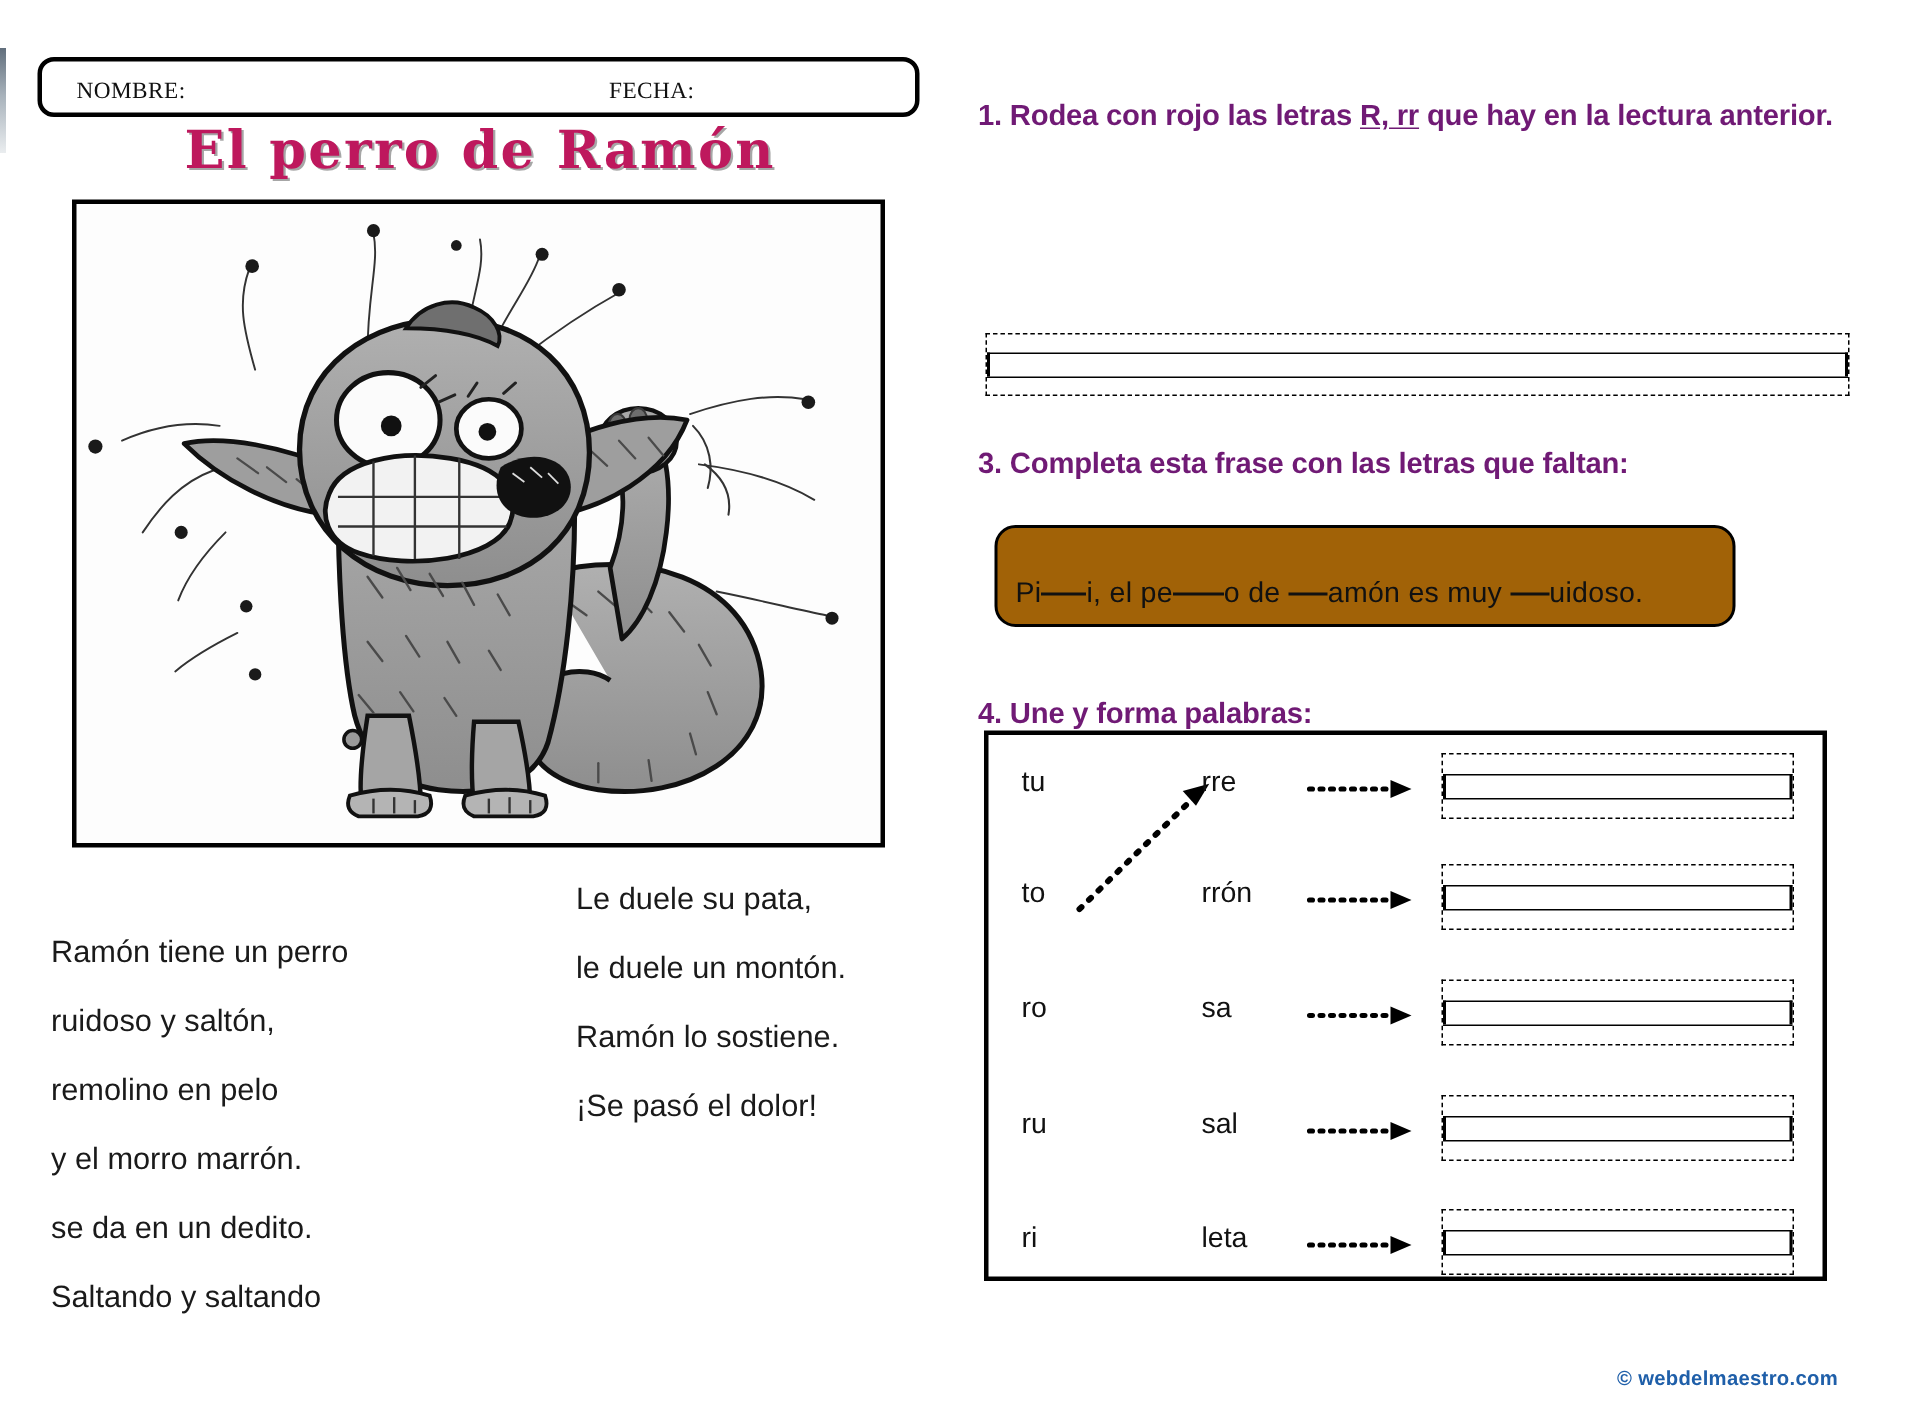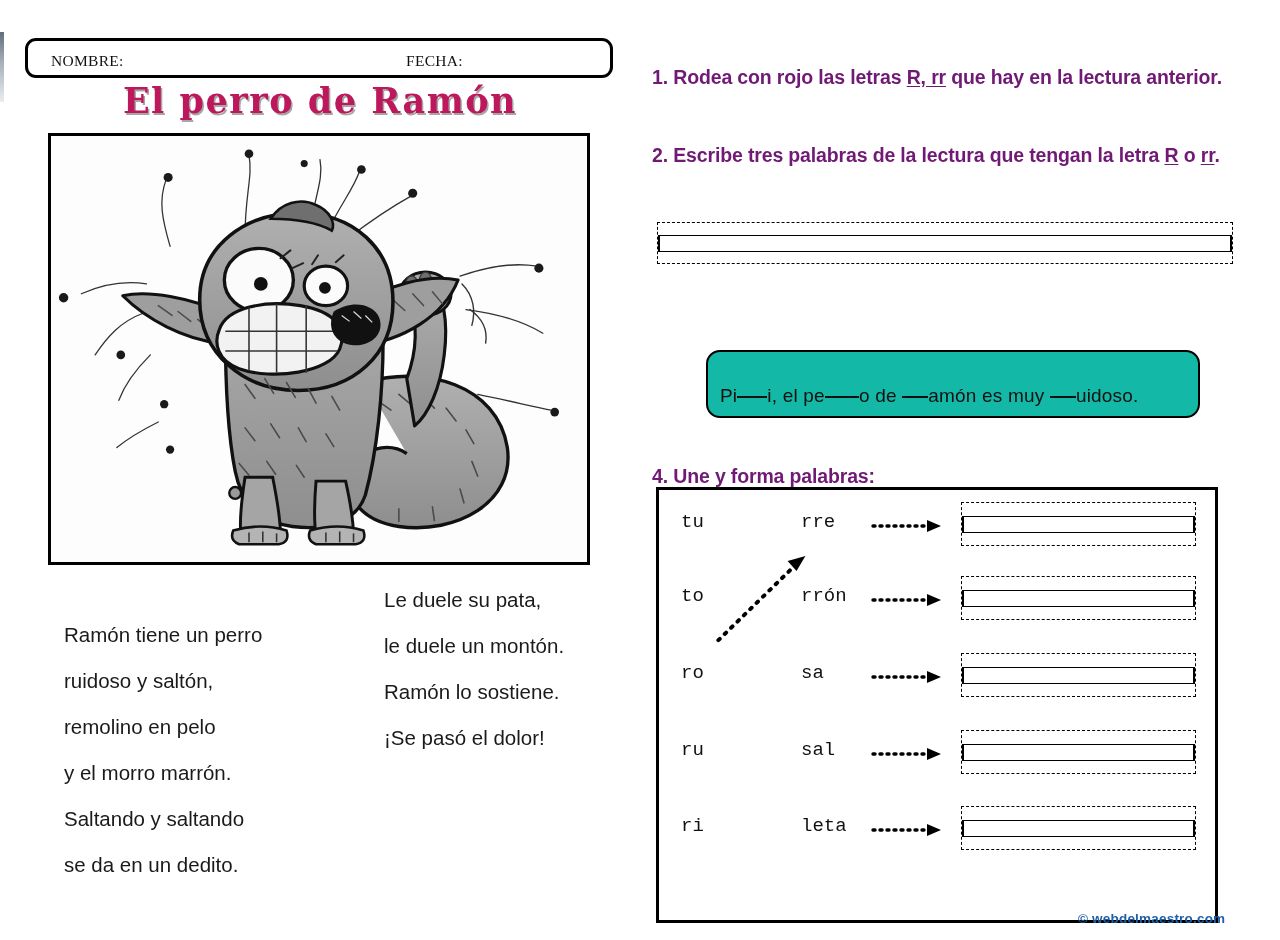--- a/index.html
+++ b/index.html
@@ -68,21 +68,21 @@
   .picture-frame svg { display: block; width: 100%; height: 100%; }
 
   
   .poem {
     position: absolute;
     font-size: 20.5px;
     color: #1a1a1a;
     line-height: 46px;
     white-space: nowrap;
   }
-  .poem.col-left  { left: 64px;  top: 612px; }
+  .poem.col-left  { left: 34px;  top: 612px; }
   .poem.col-right { left: 384px; top: 577px; }
   .poem .line { display: block; }
 
   
   .ex-text {
     position: absolute;
     font-size: 19.5px;
     font-weight: 700;
     color: #701a75;
     line-height: 32px;
@@ -117,46 +117,44 @@
   .writeline .cap.right { left: auto; right: 0px; border-left: none; border-right: 2.4px solid #000; }
 
   #wl-ex2 { left: 657px; top: 222px; width: 576px; height: 42px; }
 
   
   .sentence-box {
     position: absolute; left: 663px; top: 350px;
     width: 494px; height: 68px;
     border: 2.4px solid #000;
     border-radius: 14px;
-    background: #14b8a6;
-    margin-left: 43px;
+    background: #a16207;
   }
   .sentence-box .sentence {
     position: absolute; left: 12px; bottom: 9px;
     font-size: 19px;
     color: #111;
     white-space: nowrap;
     letter-spacing: .2px;
   }
   .blank {
     display: inline-block;
     border-bottom: 2.6px solid #111;
     vertical-align: 4px;
   }
   .blank.w1 { width: 30px; }
   .blank.w2 { width: 34px; }
   .blank.w3 { width: 26px; }
 
   
   .match-box {
     position: absolute; left: 656px; top: 487px;
-    width: 562px; height: 436px;
+    width: 562px; height: 367px;
     border: 3px solid #000;
     background: #fff;
-    font-family: Liberation Mono, monospace;
   }
   .match-row {
     position: absolute;
     left: 0; width: 100%; height: 44px;
   }
   .match-row .left-word,
   .match-row .right-word {
     position: absolute;
     top: 9px;
     font-size: 19px;
@@ -357,43 +355,43 @@
           <path d="M248 334 l 8 12"></path>
       </g>
     </svg>
   </div>
 
   <div class="poem col-left">
     <span class="line">Ramón tiene un perro</span>
     <span class="line">ruidoso y saltón,</span>
     <span class="line">remolino en pelo</span>
     <span class="line">y el morro marrón.</span>
+    <span class="line">se da en un dedito.</span>
     <span class="line">Saltando y saltando</span>
-    <span class="line">se da en un dedito.</span>
   </div>
   <div class="poem col-right">
     <span class="line">Le duele su pata,</span>
     <span class="line">le duele un montón.</span>
     <span class="line">Ramón lo sostiene.</span>
     <span class="line">¡Se pasó el dolor!</span>
   </div>
 
   <div class="ex-text" id="ex1">
     <span>1.</span><span> Rodea con rojo las letras </span><u>R, rr</u><span> que hay en la lectura anterior.</span>
   </div>
 
-  <div class="ex-text" id="ex2">
-    <span>2.</span><span> Escribe tres palabras de la lectura que tengan la letra </span><u>R</u><span> o </span><u>rr</u><span>.</span>
-  </div>
 
   <div class="writeline" id="wl-ex2">
     <span class="cap"></span>
     <span class="cap right"></span>
   </div>
 
+  <div class="ex-text" id="ex3">
+    <span>3.</span><span> Completa esta frase con las letras que faltan:</span>
+  </div>
 
   <div class="sentence-box">
     <span class="sentence"><span>Pi</span><span class="blank w1"></span><span>i,  el  pe</span><span class="blank w2"></span><span>o  de </span><span class="blank w3"></span><span>amón es muy </span><span class="blank w3"></span><span>uidoso.</span></span>
   </div>
 
   <div class="ex-text" id="ex4">
     <span>4.</span><span> Une y forma palabras:</span>
   </div>
 
   <div class="match-box">

